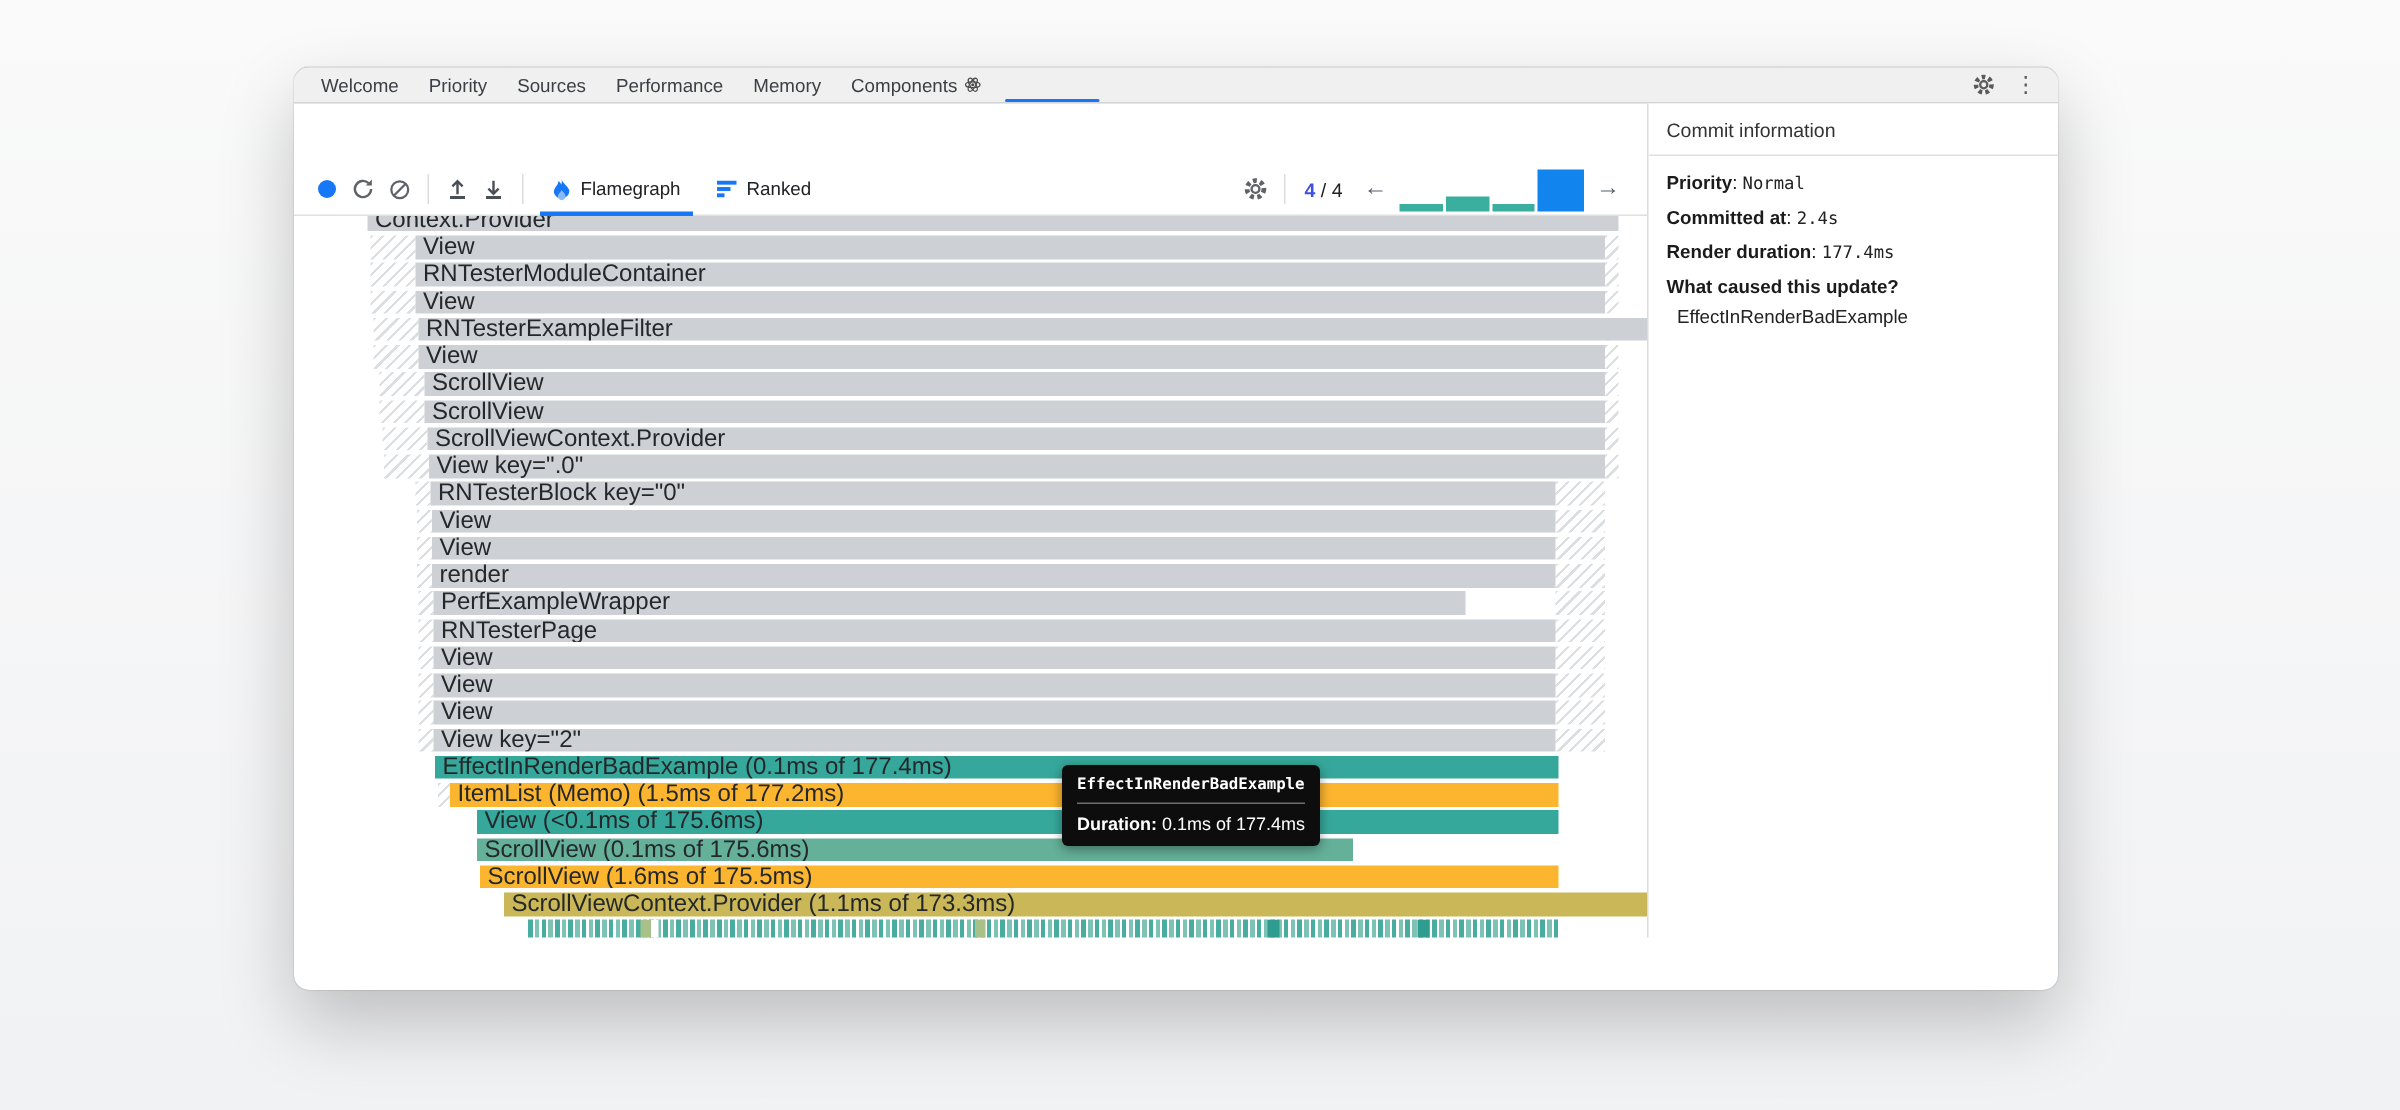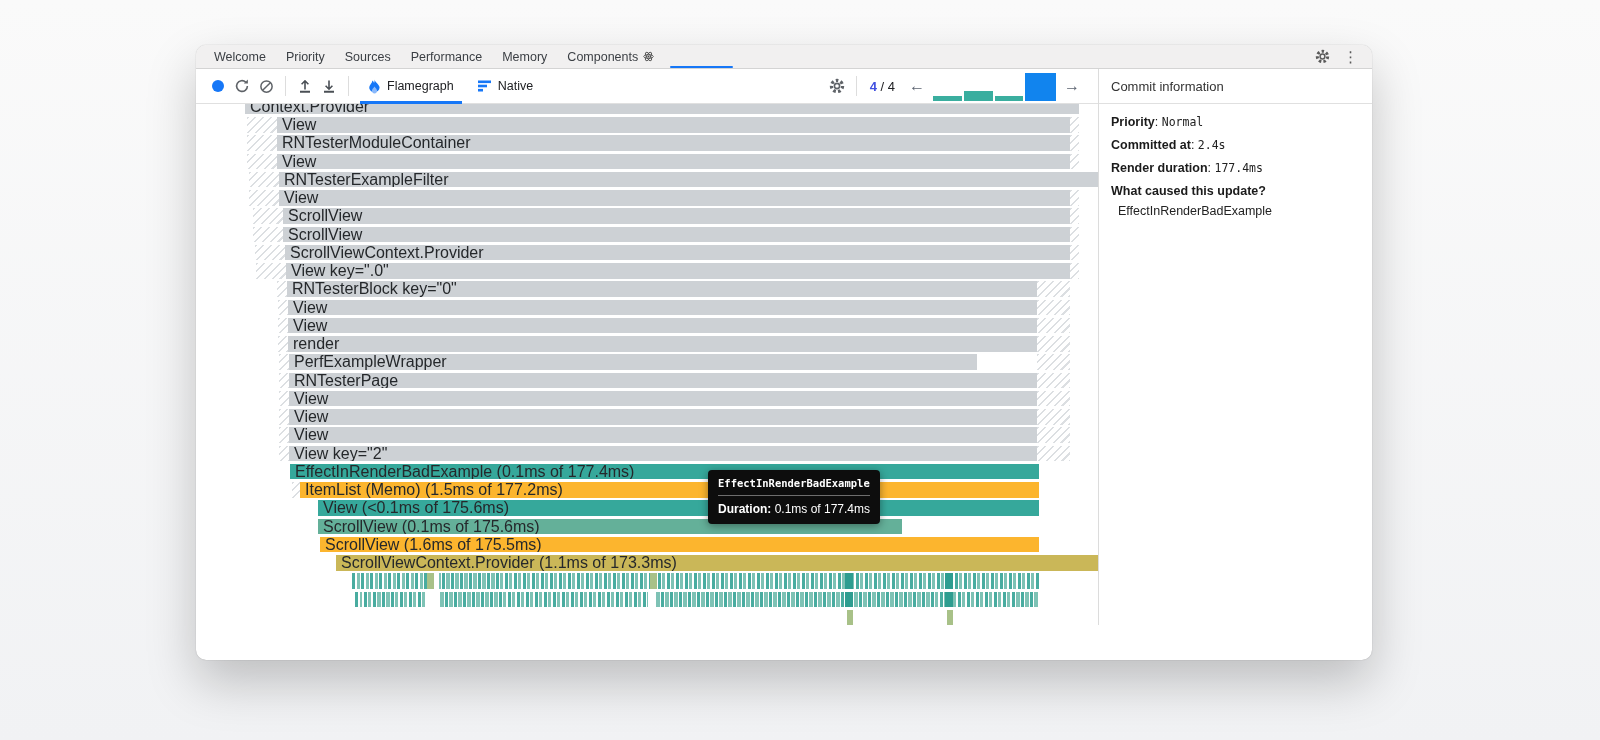--- a/index.html
+++ b/index.html
@@ -42,21 +42,21 @@
   }
   .tabrow-actions { margin-left:auto; display:flex; align-items:center; gap:12px; padding-right:14px; }
   .kebab { font-size:15px; color:#5a5a5a; line-height:1; letter-spacing:0; }
   
   .main { display:flex; height:556px; }
   .left-col { width:902px; display:flex; flex-direction:column; }
   .right-col { flex:1; border-left:1px solid #dcdcdc; display:flex; flex-direction:column; background:#fff; }
   
   .toolbar {
     height:35px; border-bottom:1px solid #e0e0e0; display:flex; align-items:center;
-    padding:0 6px 0 10px; background:#fff; position:relative;
+    padding:0 6px 0 10px; background:#fff; position:relative;margin-top:40px;
   }
   .tbtn { width:24px; height:24px; display:flex; align-items:center; justify-content:center; border-radius:4px; }
   .vsep { width:1px; height:20px; background:#ddd; margin:0 7px; }
   .record-dot { width:12px; height:12px; border-radius:50%; background:var(--accent); }
   .view-tab {
     display:flex; align-items:center; gap:6px; height:100%; padding:0 12px;
     font-size:12.5px; color:#202124; position:relative;
   }
   .view-tab.selected::after {
     content:""; position:absolute; left:4px; right:4px; bottom:-1px; height:3px; background:var(--accent);
@@ -204,21 +204,21 @@
             <path d="M6.5 14.5 a2.6 2.6 0 0 1 -2.5 -3.2 c0.3 -1.5 1.8 -2.2 2.5 -3.7 c0.7 1.5 2.2 2.2 2.5 3.7 a2.6 2.6 0 0 1 -2.5 3.2 Z" fill="#8ab9fb"></path>
           </svg>
           <span>Flamegraph</span>
         </div>
         <div class="view-tab">
           <svg width="14" height="12" viewBox="0 0 14 12">
             <rect x="0" y="0.5" width="13" height="2.6" fill="#1677f7"></rect>
             <rect x="0" y="4.7" width="9" height="2.6" fill="#1677f7"></rect>
             <rect x="0" y="8.9" width="5" height="2.6" fill="#1677f7"></rect>
           </svg>
-          <span>Native</span>
+          <span>Ranked</span>
         </div>
 
         <div class="tb-right">
           <div class="tbtn">
             <svg width="18" height="18" viewBox="0 0 18 18">
               <circle cx="9" cy="9" r="5.6" fill="none" stroke="#5f6368" stroke-width="3.2" stroke-dasharray="2.6 2.3"></circle>
               <circle cx="9" cy="9" r="2.6" fill="none" stroke="#5f6368" stroke-width="1.6"></circle>
             </svg>
           </div>
           <div class="vsep"></div>

